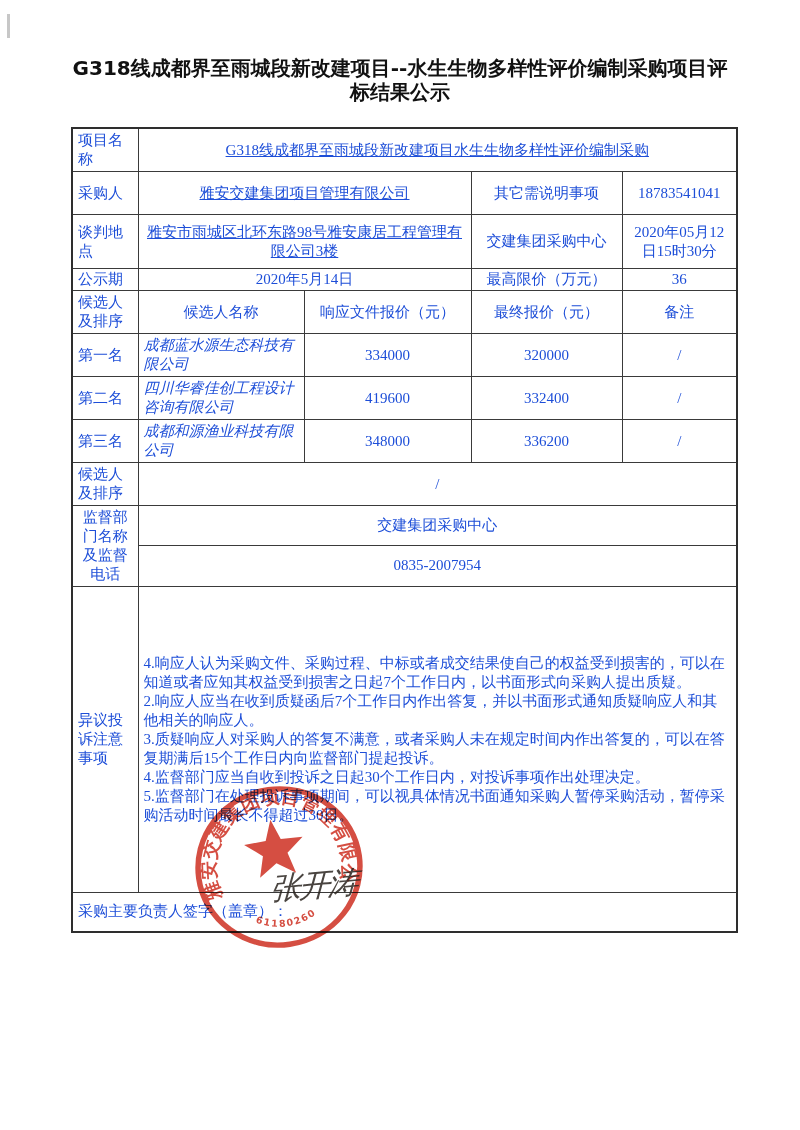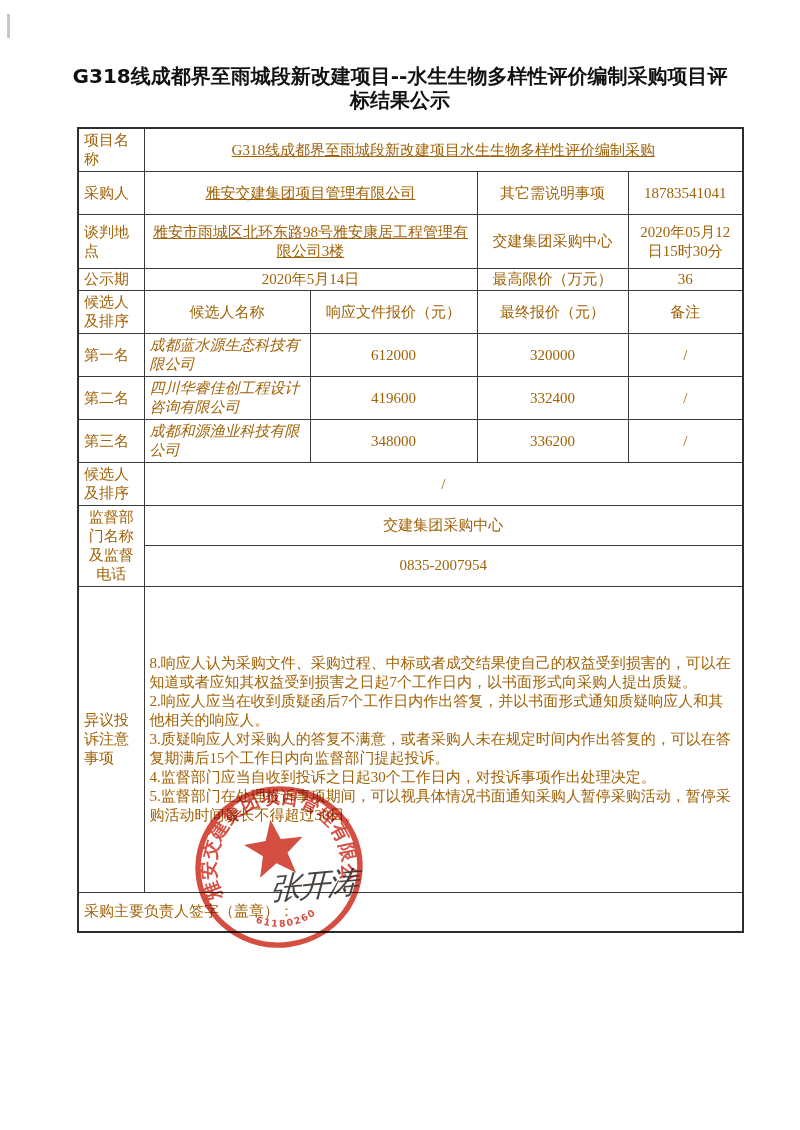--- a/index.html
+++ b/index.html
@@ -4,28 +4,28 @@
 <style>
   html,body{margin:0;padding:0;}
   body{
     width:800px;height:1130px;background:#ffffff;
     font-family:"Liberation Serif","DejaVu Serif",serif;
     color:#1c1c1c;position:relative;
   }
   .page{position:relative;width:800px;height:1130px;overflow:hidden;background:#fff;}
   .scan-smudge{position:absolute;left:7px;top:14px;width:3px;height:24px;background:#999;opacity:.55;}
   .title{
-    position:absolute;left:64px;top:64px;width:672px;margin:0;
+    position:absolute;left:64px;top:56px;width:672px;margin:0;
     font-family:"DejaVu Sans","Liberation Sans",sans-serif;
     font-weight:bold;font-size:20px;line-height:24px;text-align:center;color:#111;
   }
   table.doc{
-    position:absolute;left:77px;top:127px;width:665px;
+    position:absolute;left:71px;top:127px;width:665px;
     border-collapse:collapse;table-layout:fixed;
-    font-size:15px;line-height:19px;color:#a16207;
+    font-size:15px;line-height:19px;color:#1d4ed8;
     border:2px solid #2e2e2e;
   }
   table.doc td{border:1px solid #3a3a3a;padding:2px 5px;vertical-align:middle;word-break:break-all;}
   td.lbl{text-align:left;padding-left:4px;padding-right:2px;}
   td.ctr{text-align:center;}
   td.val{text-align:center;padding-left:6px;text-decoration:underline;}
   td.name{text-align:left;padding-left:7px;padding-right:6px;font-style:italic;}
   td.sup-lbl{text-align:center;padding-left:3px;padding-right:3px;margin-left:21px;}
   tr.slim td{padding-top:0;padding-bottom:0;margin-top:36px;}
   td.notice-cell{vertical-align:middle;padding:0 8px;}
@@ -91,21 +91,21 @@
       <td class="lbl">候选人及排序</td>
       <td class="ctr">候选人名称</td>
       <td class="ctr">响应文件报价（元）</td>
       <td class="ctr">最终报价（元）</td>
       <td class="ctr">备注</td>
     </tr>
 
     <tr style="height:39px">
       <td class="lbl">第一名</td>
       <td class="name">成都蓝水源生态科技有限公司</td>
-      <td class="ctr">612000</td>
+      <td class="ctr">334000</td>
       <td class="ctr">320000</td>
       <td class="ctr">/</td>
     </tr>
 
     <tr style="height:39px">
       <td class="lbl">第二名</td>
       <td class="name">四川华睿佳创工程设计咨询有限公司</td>
       <td class="ctr">419600</td>
       <td class="ctr">332400</td>
       <td class="ctr">/</td>
@@ -128,21 +128,21 @@
       <td class="sup-lbl" rowspan="2">监督部门名称及监督电话</td>
       <td class="ctr" colspan="4">交建集团采购中心</td>
     </tr>
     <tr style="height:38px">
       <td class="ctr" colspan="4">0835-2007954</td>
     </tr>
 
     <tr style="height:306px">
       <td class="lbl">异议投诉注意事项</td>
       <td class="notice-cell" colspan="4">
-        <div class="notice-item">8.响应人认为采购文件、采购过程、中标或者成交结果使自己的权益受到损害的，可以在知道或者应知其权益受到损害之日起7个工作日内，以书面形式向采购人提出质疑。</div>
+        <div class="notice-item">4.响应人认为采购文件、采购过程、中标或者成交结果使自己的权益受到损害的，可以在知道或者应知其权益受到损害之日起7个工作日内，以书面形式向采购人提出质疑。</div>
         <div class="notice-item">2.响应人应当在收到质疑函后7个工作日内作出答复，并以书面形式通知质疑响应人和其他相关的响应人。</div>
         <div class="notice-item">3.质疑响应人对采购人的答复不满意，或者采购人未在规定时间内作出答复的，可以在答复期满后15个工作日内向监督部门提起投诉。</div>
         <div class="notice-item">4.监督部门应当自收到投诉之日起30个工作日内，对投诉事项作出处理决定。</div>
         <div class="notice-item">5.监督部门在处理投诉事项期间，可以视具体情况书面通知采购人暂停采购活动，暂停采购活动时间最长不得超过30日。</div>
       </td>
     </tr>
 
     <tr style="height:39px">
       <td class="sig-cell" colspan="5">采购主要负责人签字（盖章）：</td>
     </tr>

